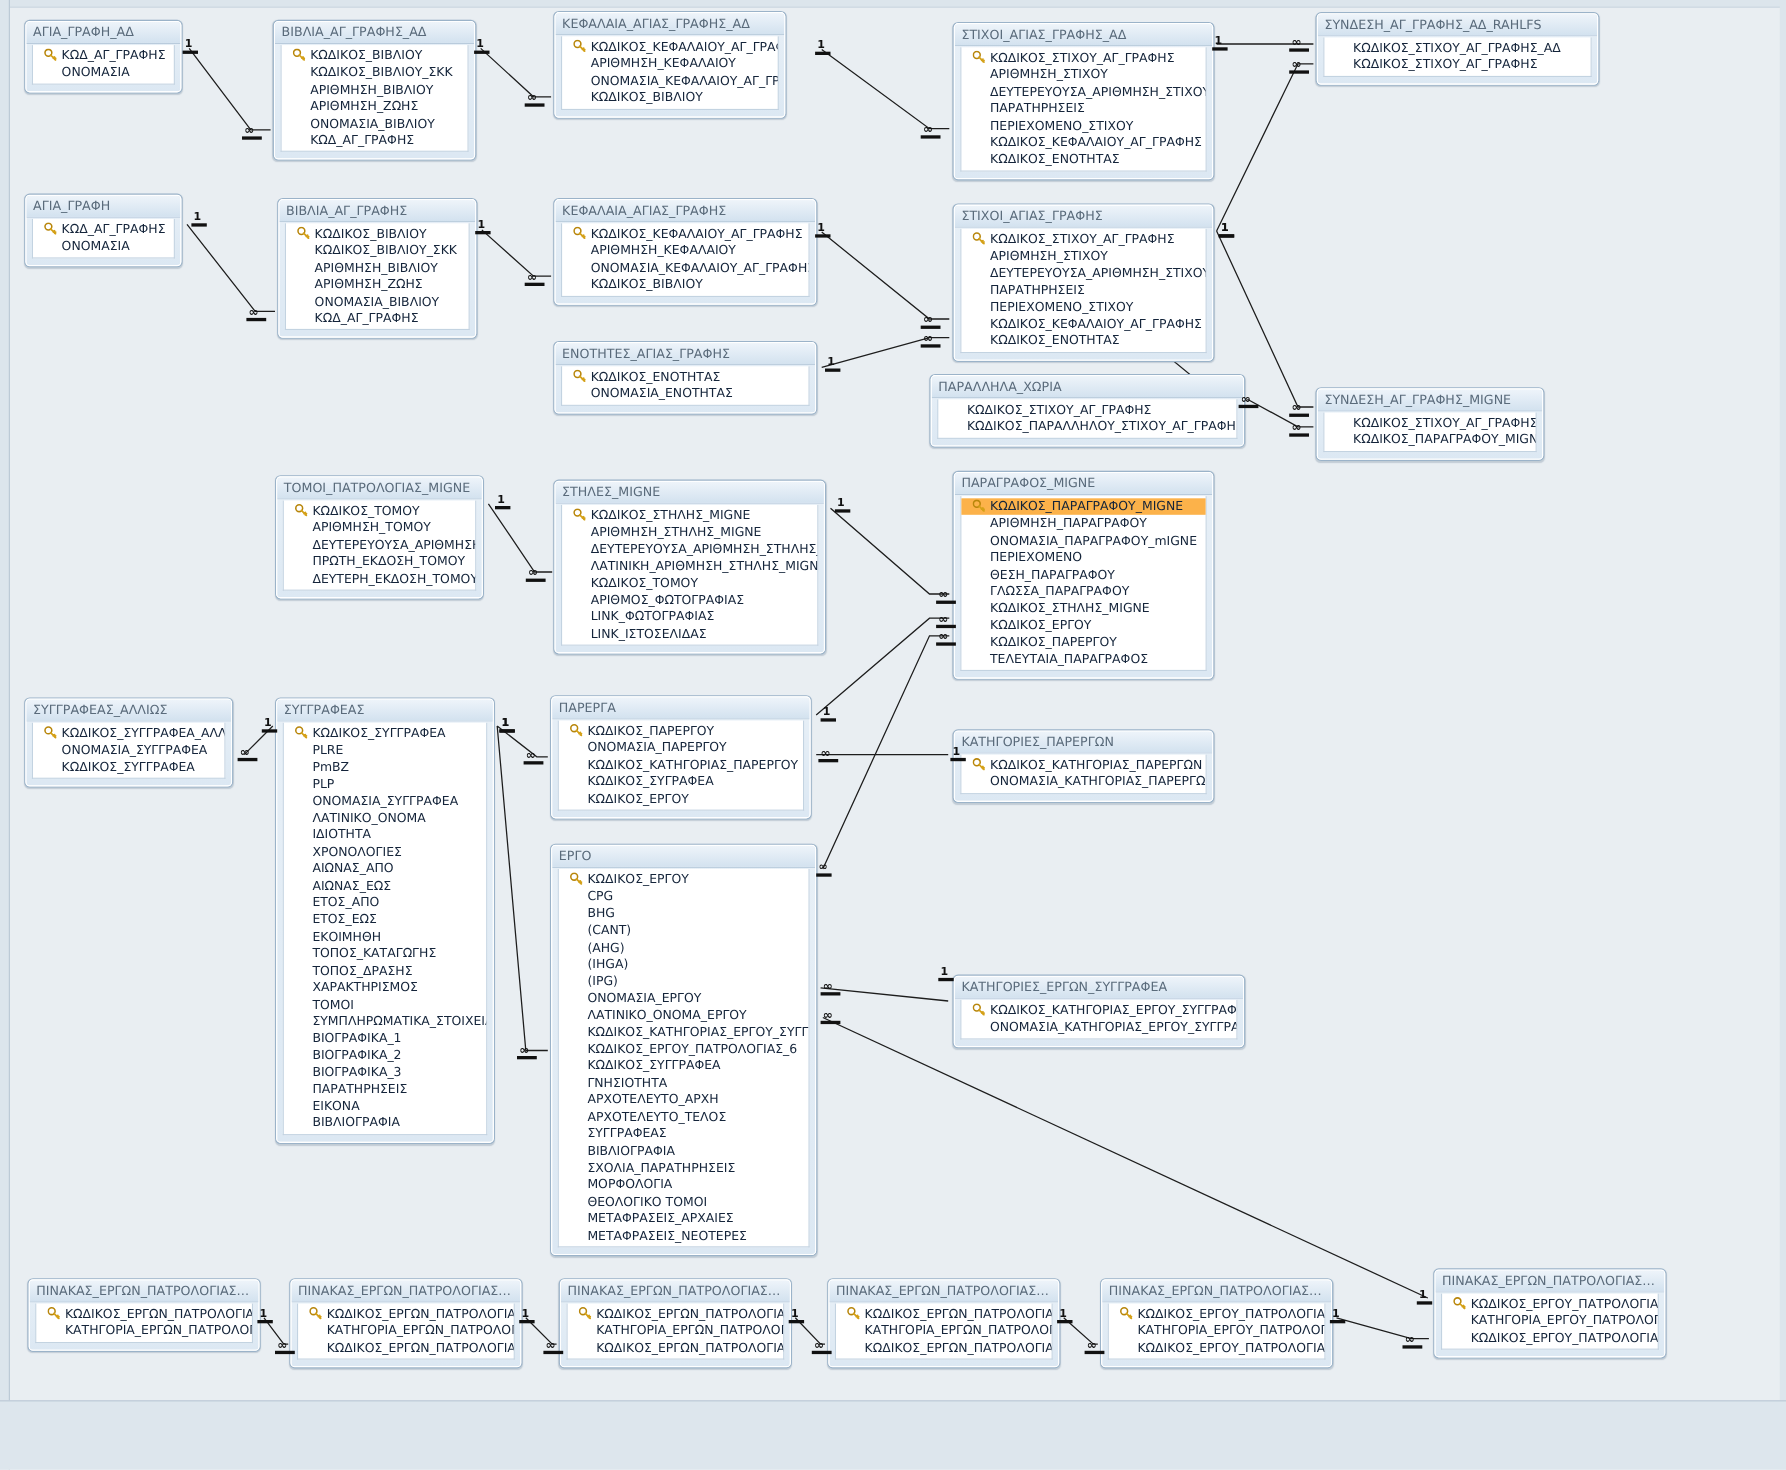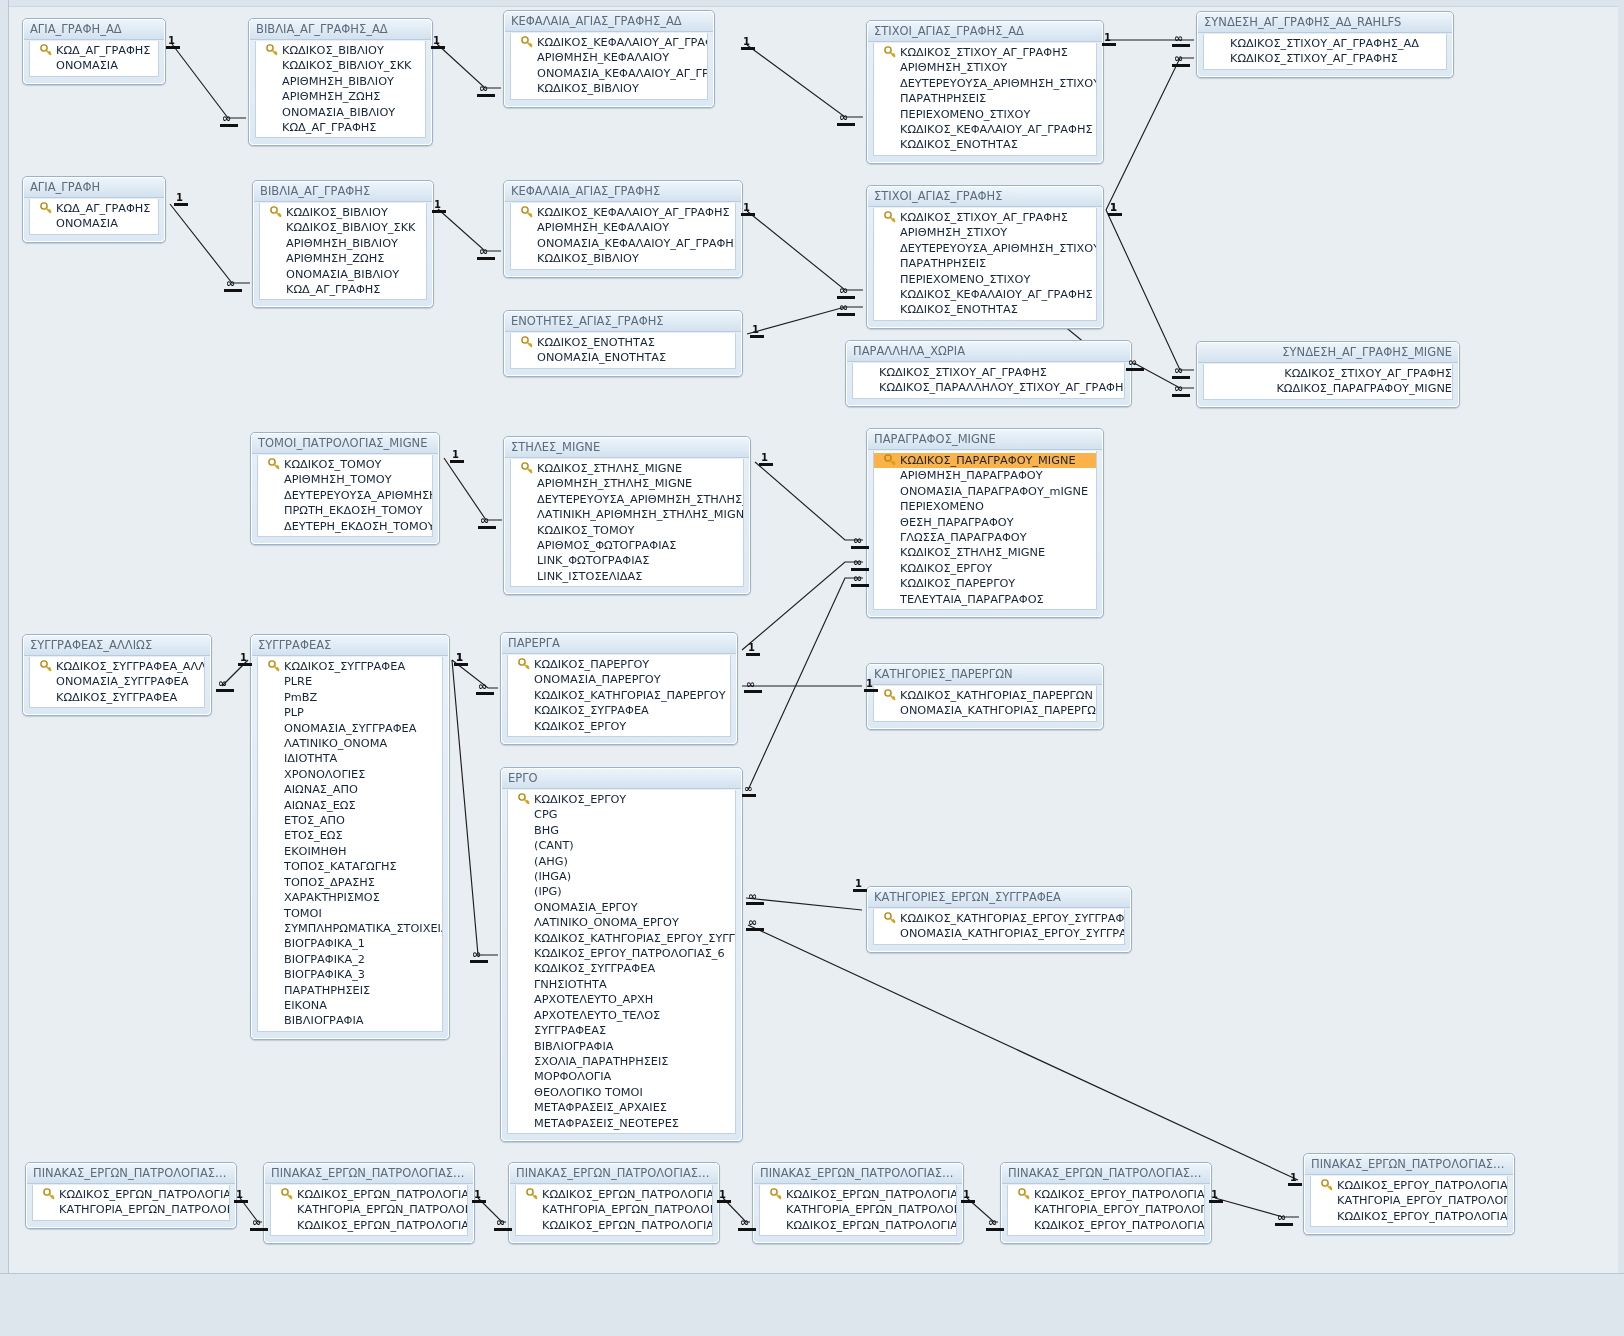--- a/index.html
+++ b/index.html
@@ -265,21 +265,21 @@
       </div>
       <div class="tbl" style="left: 845px; top: 340px; width: 287px;">
         <div class="inner">
           <div class="hdr">ΠΑΡΑΛΛΗΛΑ_ΧΩΡΙΑ</div>
           <div class="fields">
             <div class="fld"><span>ΚΩΔΙΚΟΣ_ΣΤΙΧΟΥ_ΑΓ_ΓΡΑΦΗΣ</span></div>
             <div class="fld"><span>ΚΩΔΙΚΟΣ_ΠΑΡΑΛΛΗΛΟΥ_ΣΤΙΧΟΥ_ΑΓ_ΓΡΑΦΗΣ</span></div>
           </div>
         </div>
       </div>
-      <div class="tbl" style="left: 1196px; top: 341px; width: 264px; text-align: right;">
+      <div class="tbl" style="left: 1196px; top: 352px; width: 208px;">
         <div class="inner">
           <div class="hdr">ΣΥΝΔΕΣΗ_ΑΓ_ΓΡΑΦΗΣ_MIGNE</div>
           <div class="fields">
             <div class="fld"><span>ΚΩΔΙΚΟΣ_ΣΤΙΧΟΥ_ΑΓ_ΓΡΑΦΗΣ</span></div>
             <div class="fld"><span>ΚΩΔΙΚΟΣ_ΠΑΡΑΓΡΑΦΟΥ_MIGNE</span></div>
           </div>
         </div>
       </div>
       <div class="tbl" style="left: 250px; top: 432px; width: 190px;">
         <div class="inner">

